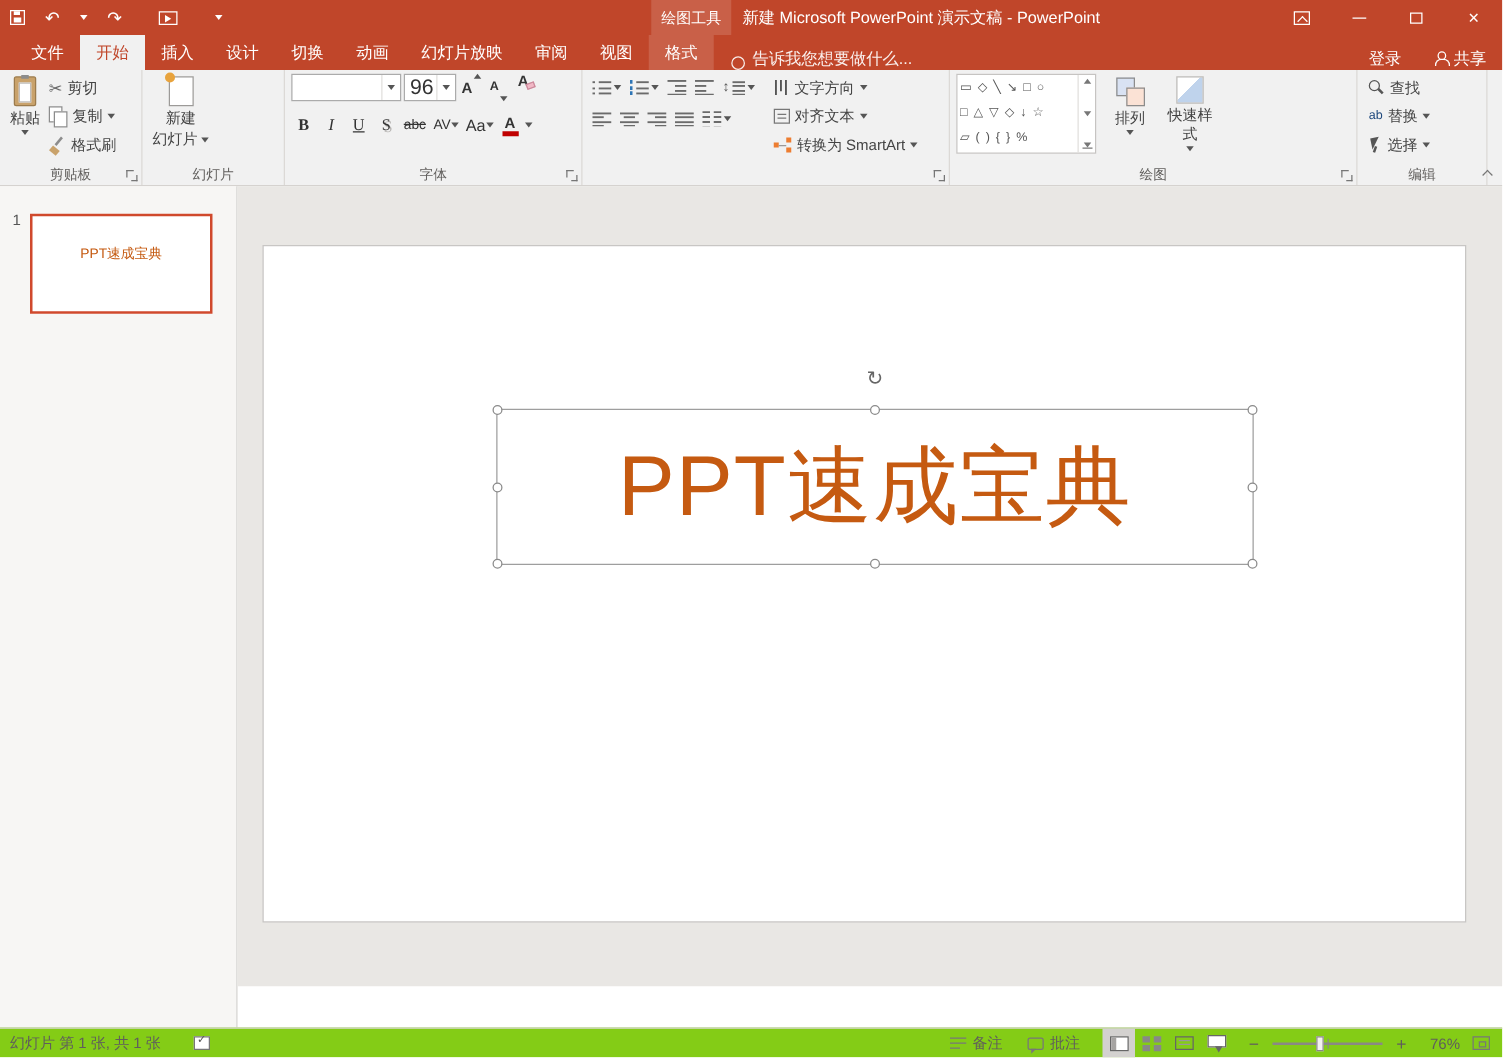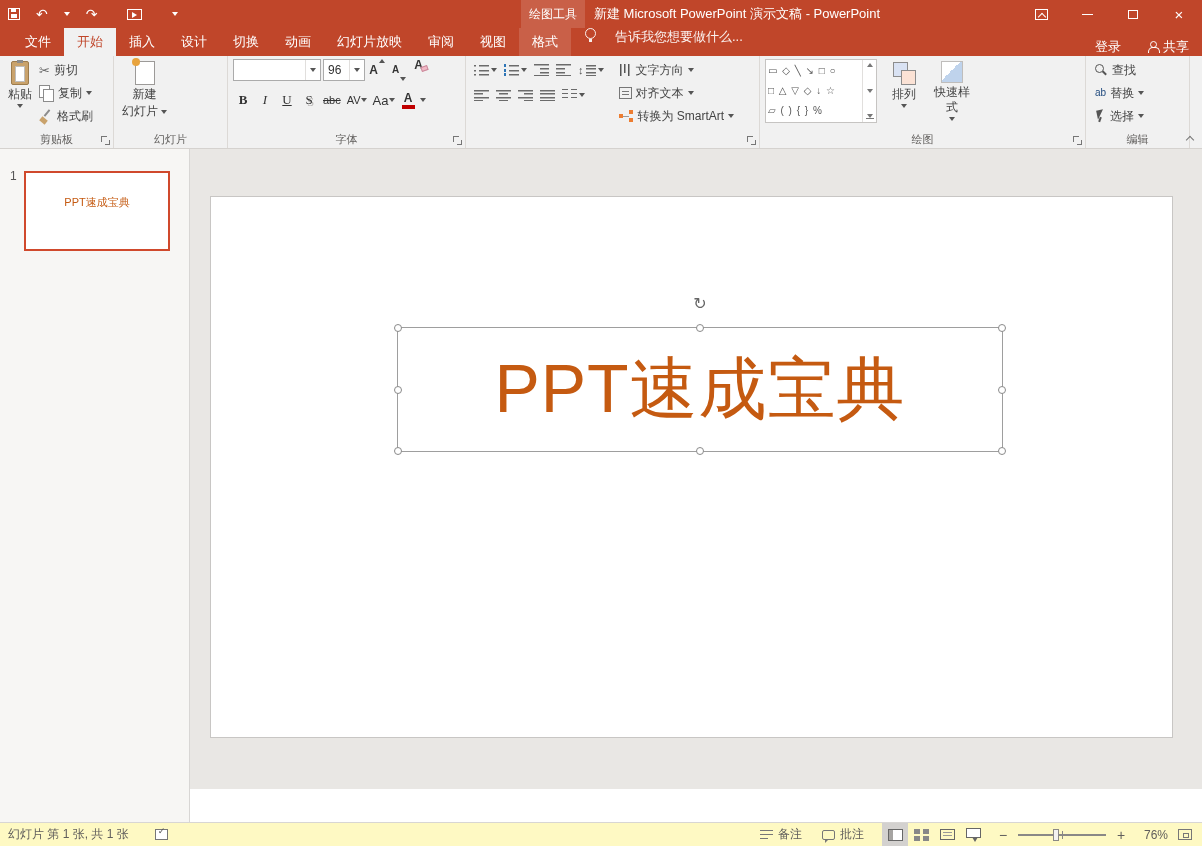--- a/index.html
+++ b/index.html
@@ -25,21 +25,21 @@
   .ic-ropts::after{content:"";position:absolute;left:3px;top:4px;width:5px;height:5px;border-left:1px solid #fff;border-top:1px solid #fff;transform:rotate(45deg)}
   .ic-min{width:11px;height:1px;background:#fff}
   .ic-max{width:10px;height:9px;border:1px solid #fff}
   .ic-close{font-size:15px;color:#fff;line-height:1}
 
   
   .tabsrow{position:absolute;top:28px;left:0;right:0;height:28px;background:#C0462A;display:flex;align-items:stretch;padding-left:12px;color:#fff}
   .tab{display:flex;align-items:center;padding:0 13px;font-size:13px;cursor:default;white-space:nowrap}
   .tab.active{background:#F1F1F1;color:#C0462A}
   .tab.contextual{background:rgba(255,255,255,.14)}
-  .tellme{display:flex;align-items:flex-start;gap:19px;margin-left:14px;color:rgba(255,255,255,.92);font-size:13px;white-space:nowrap}
+  .tellme{display:flex;align-items:flex-end;gap:6px;margin-left:14px;color:rgba(255,255,255,.92);font-size:13px;white-space:nowrap}
   .ic-bulb{width:11px;height:11px;border:1px solid rgba(255,255,255,.9);border-radius:50%;position:relative}
   .ic-bulb::after{content:"";position:absolute;left:3px;bottom:-4px;width:3px;height:3px;background:rgba(255,255,255,.9)}
   .tabs-right{margin-left:auto;display:flex;align-items:flex-end}
   .ic-person{width:12px;height:12px;position:relative;margin-right:4px}
   .ic-person::before{content:"";position:absolute;left:3px;top:0;width:5px;height:5px;border:1px solid #fff;border-radius:50%}
   .ic-person::after{content:"";position:absolute;left:1px;bottom:0;width:10px;height:5px;border:1px solid #fff;border-bottom:none;border-radius:5px 5px 0 0}
 
   
   .ribbon{position:absolute;top:56px;left:0;right:0;height:93px;background:#F1F1F1;border-bottom:1px solid #D5D2CF;display:flex}
   .rgroup{position:relative;height:100%;border-right:1px solid #DCD9D6;padding:3px 5px 17px 5px;display:flex;align-items:flex-start}
@@ -76,21 +76,21 @@
   .ic-section{width:14px;height:10px;background:
     linear-gradient(#8C8C8C,#8C8C8C) 4px 0/10px 1.5px no-repeat,
     linear-gradient(#8C8C8C,#8C8C8C) 0 4px/14px 1.5px no-repeat,
     linear-gradient(#8C8C8C,#8C8C8C) 0 8px/14px 1.5px no-repeat}
 
   
   .fontgrid{display:flex;flex-direction:column}
   .fontrow{display:flex;align-items:center;gap:2px}
   .fontrow+.fontrow{margin-top:8px}
   .combo{display:flex;align-items:center;height:22px;background:#fff;border:1px solid #ABABAB}
-  .combo .cval{flex:1;padding:0 4px;font-size:12px;color:#333;overflow:hidden;white-space:nowrap}
+  .combo .cval{flex:1;padding:0 4px;font-size:17px;color:#333;overflow:hidden;white-space:nowrap}
   .combo .cdd{width:15px;height:100%;display:flex;align-items:center;justify-content:center;border-left:1px solid #E1DFDD}
   .fbtn{min-width:20px;height:22px;display:flex;align-items:center;justify-content:center;font-size:13px;color:#333;padding:0 2px}
   .fb-b{font-weight:bold;font-family:"Liberation Serif",serif}
   .fb-i{font-style:italic;font-family:"Liberation Serif",serif}
   .fb-u{text-decoration:underline;font-family:"Liberation Serif",serif}
   .fb-s{font-family:"Liberation Serif",serif;text-shadow:1.5px 1.5px 0 #B8B6B4}
   .fb-strike{text-decoration:line-through;font-size:11px}
   .fb-av{font-size:11px;letter-spacing:0}
   .txtA{font-size:12px;font-weight:bold;color:#333;line-height:1}
   .tri-up{width:0;height:0;border-left:3px solid transparent;border-right:3px solid transparent;border-bottom:4px solid #555;margin-left:1px;align-self:flex-start}
@@ -168,21 +168,21 @@
   .textbox{position:absolute;left:186px;top:130px;width:606px;height:125px;border:1px solid #9E9E9E}
   .tb-text{position:absolute;left:0;right:0;top:0;bottom:0;display:flex;align-items:center;justify-content:center;font-size:68px;color:#C55A11;white-space:nowrap;letter-spacing:1px;font-family:"Liberation Sans","DejaVu Sans",sans-serif}
   .hnd{position:absolute;width:8px;height:8px;border-radius:50%;background:#fff;border:1px solid #8A8A8A}
   .h-tl{left:-4px;top:-4px}.h-tm{left:calc(50% - 4px);top:-4px}.h-tr{right:-4px;top:-4px}
   .h-ml{left:-4px;top:calc(50% - 4px)}.h-mr{right:-4px;top:calc(50% - 4px)}
   .h-bl{left:-4px;bottom:-4px}.h-bm{left:calc(50% - 4px);bottom:-4px}.h-br{right:-4px;bottom:-4px}
   .rot{position:absolute;left:calc(50% - 9px);top:-34px;width:18px;height:18px;display:flex;align-items:center;justify-content:center;font-size:16px;color:#666}
   .notesbar{position:absolute;left:190px;right:0;bottom:0;height:34px;background:#F5F4F2;border-top:1px solid #D8D6D4;display:flex;align-items:center;padding-left:12px;font-size:12.5px;color:#8A8886}
 
   
-  .status{position:absolute;left:0;right:0;bottom:0;height:24px;background:#fef9c3;border-top:1px solid #D8D6D4;display:flex;align-items:center;font-size:12px;color:#605E5C}
+  .status{position:absolute;left:0;right:0;bottom:0;height:24px;background:#84cc16;border-top:1px solid #D8D6D4;display:flex;align-items:center;font-size:12px;color:#605E5C}
   .st-left{display:flex;align-items:center;gap:26px;padding-left:8px}
   .ic-spell{position:relative;width:13px;height:11px;border:1px solid #777;background:#fff}
   .ic-spell .chk{position:absolute;left:2px;top:-3px;font-size:9px;color:#555;line-height:1}
   .st-right{margin-left:auto;display:flex;align-items:center}
   .st-btn{display:flex;align-items:center;gap:5px;padding:0 10px;height:24px}
   .ic-notesbar{width:13px;height:11px;background:
     linear-gradient(#777,#777) 0 1px/13px 1.3px no-repeat,
     linear-gradient(#777,#777) 0 5px/13px 1.3px no-repeat,
     linear-gradient(#777,#777) 0 9px/8px 1.3px no-repeat}
   .ic-comment{position:relative;width:13px;height:10px;border:1px solid #777;border-radius:2px}

